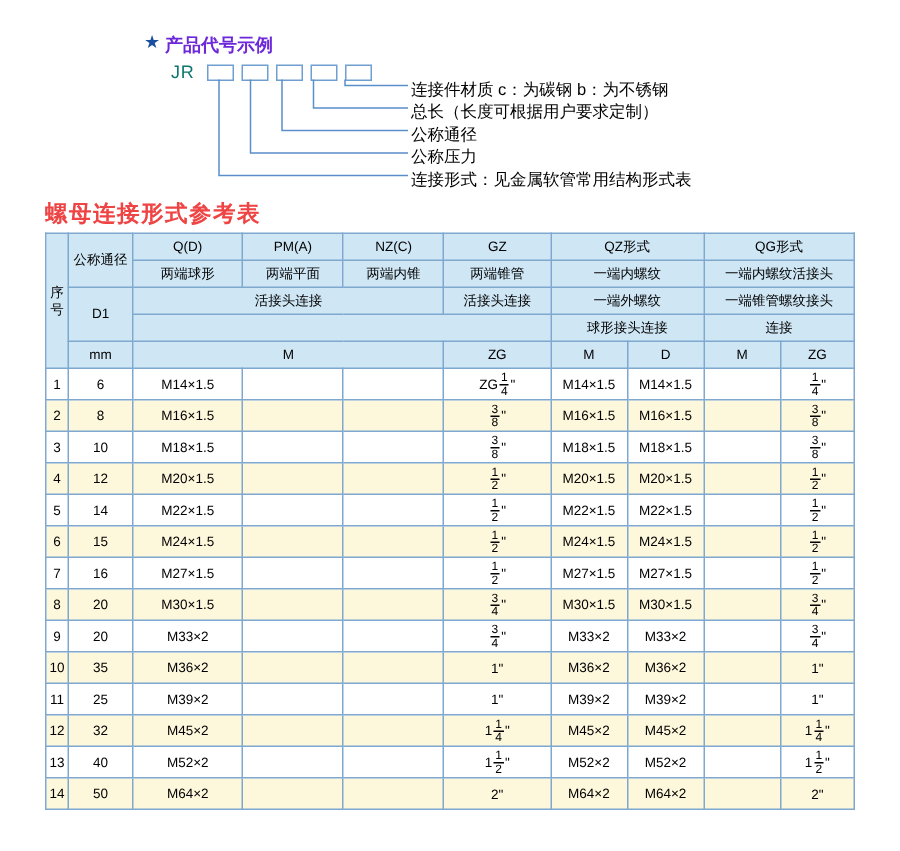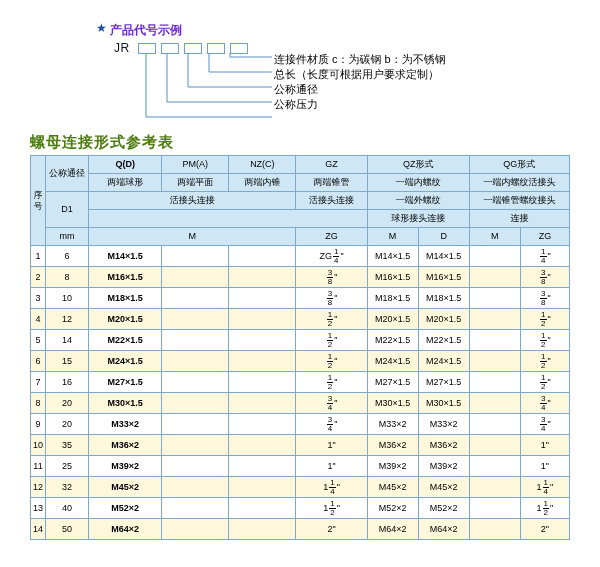--- a/index.html
+++ b/index.html
@@ -20,21 +20,21 @@
     position:absolute;left:110px;top:22px;
     font-size:12px;font-weight:bold;color:#6d28d9;
     white-space:nowrap;
   }
   .star{
     position:absolute;left:96px;top:22px;
     font-size:12px;color:#1a4fa0;line-height:1;
   }
   .jr{
     position:absolute;left:114px;top:41px;
-    font-size:12px;color:#0f172a;letter-spacing:0.5px;
+    font-size:12px;color:#0f766e;letter-spacing:0.5px;
   }
   .boxes{
     position:absolute;left:138px;top:43px;
     display:flex;gap:5px;
   }
   .boxes span{
     display:block;width:16px;height:9px;
     border:1px solid #6f9fd0;
     background:#fff;
   }
@@ -49,21 +49,21 @@
   }
   .li1{left:274px;top:52px;}
   .li2{left:274px;top:67px;}
   .li3{left:274px;top:82px;}
   .li4{left:274px;top:97px;}
   .li5{left:274px;top:112px;}
 
   
   .table-title{
     position:absolute;left:30px;top:133px;
-    font-size:15px;font-weight:bold;color:#4d7c0f;
+    font-size:15px;font-weight:bold;color:#ef4444;
     letter-spacing:1px;
   }
 
   
   table{
     position:absolute;left:30px;top:155px;
     border-collapse:collapse;
     width:540px;
     font-size:9px;
     background:#fff;
@@ -73,21 +73,21 @@
     text-align:center;
     vertical-align:middle;
     padding:0;
     font-weight:normal;
     color:#000;
     line-height:1.15;
   }
   thead td{background:#cfe6f5;height:17px;}
   .hdr-seq{width:14px;}
   .hdr-dn{width:42px;}
-  .col-q{width:72px;font-weight:bold;}
+  .col-q{width:72px;}
   .col-p{width:66px;}
   .col-n{width:66px;}
   .col-g{width:70px;margin-top:12px;}
   .qz-m{width:50px;}
   .qz-d{width:50px;}
   .qg-m{width:50px;}
   .qg-zg{width:48px;}
 
   tbody td{height:20px;}
   tbody tr.alt td{background:#fdf7dc;}
@@ -130,20 +130,21 @@
       <path d="M188,53 L188,87 L272,87"></path>
       <path d="M209,53 L209,72 L272,72"></path>
       <path d="M230,53 L230,57 L272,57"></path>
     </g>
   </svg>
 
   <span class="legend-item li2">总长（长度可根据用户要求定制）</span>
   <span class="legend-item li1">连接件材质  c：为碳钢  b：为不锈钢</span>
   <span class="legend-item li3">公称通径</span>
   <span class="legend-item li4">公称压力</span>
+  <span class="legend-item li5">连接形式：见金属软管常用结构形式表</span>
 </div>
 
 <div class="table-title">螺母连接形式参考表</div>
 
 <table>
   <thead>
     <tr>
       <td class="hdr-seq" rowspan="5">序号</td>
       <td class="hdr-dn" rowspan="2">公称通径</td>
       <td class="col-q">Q(D)</td>

